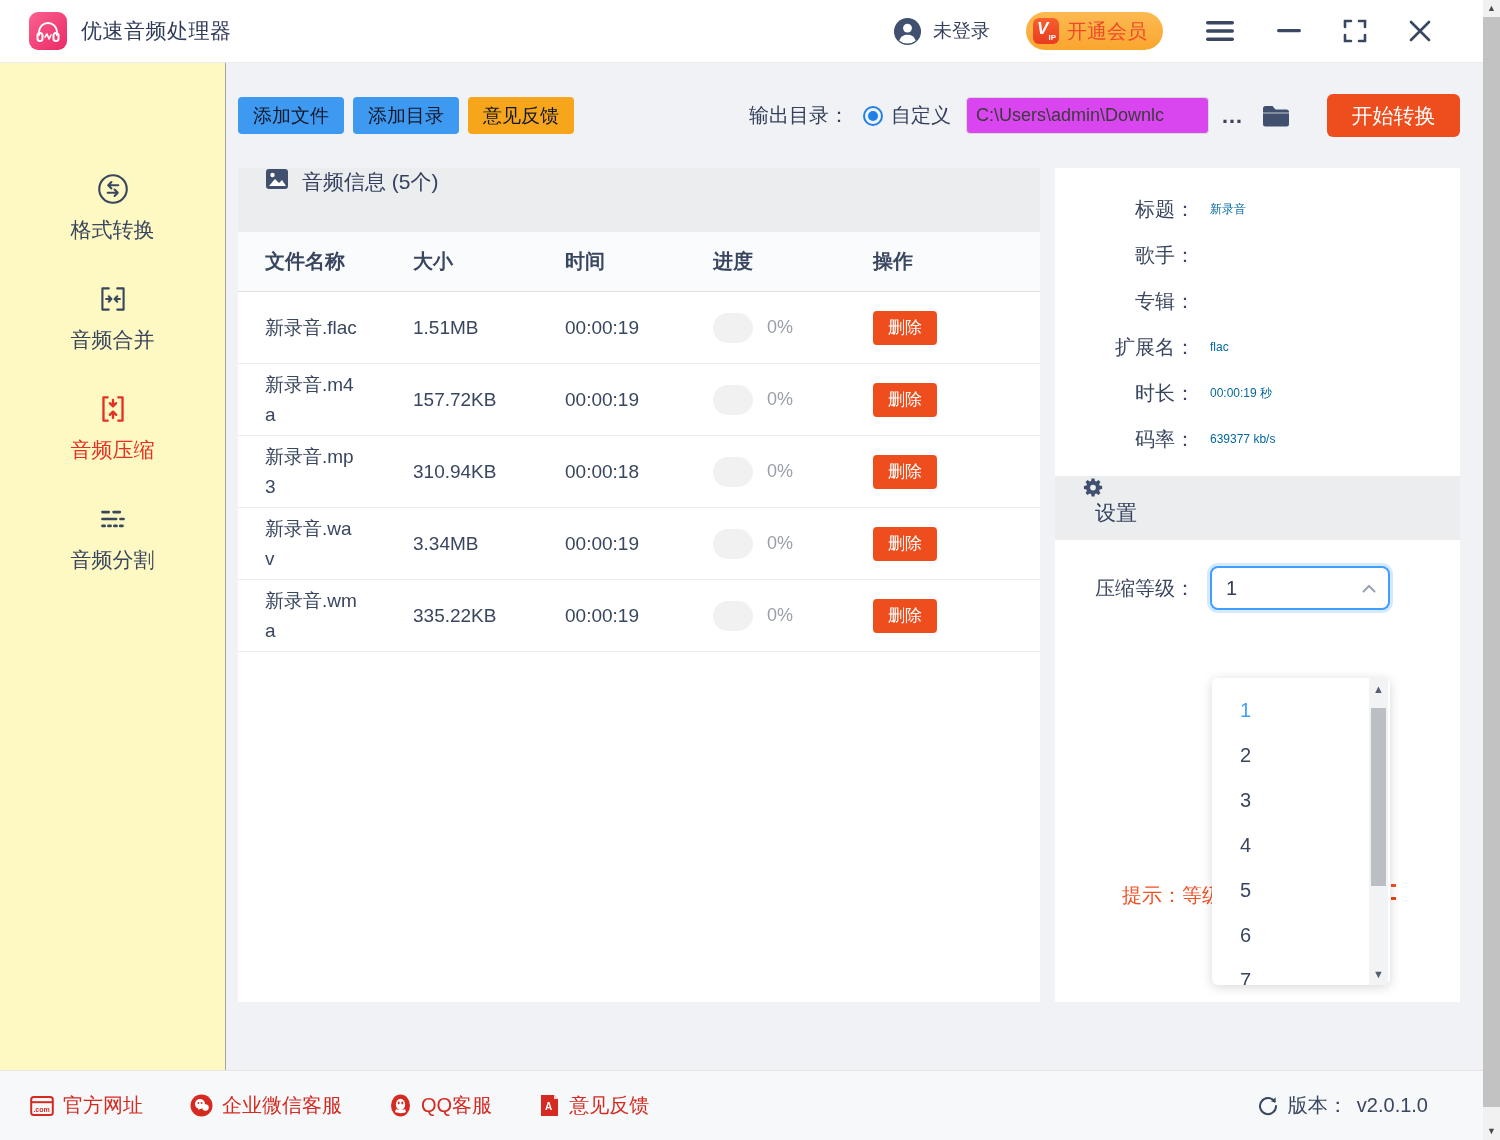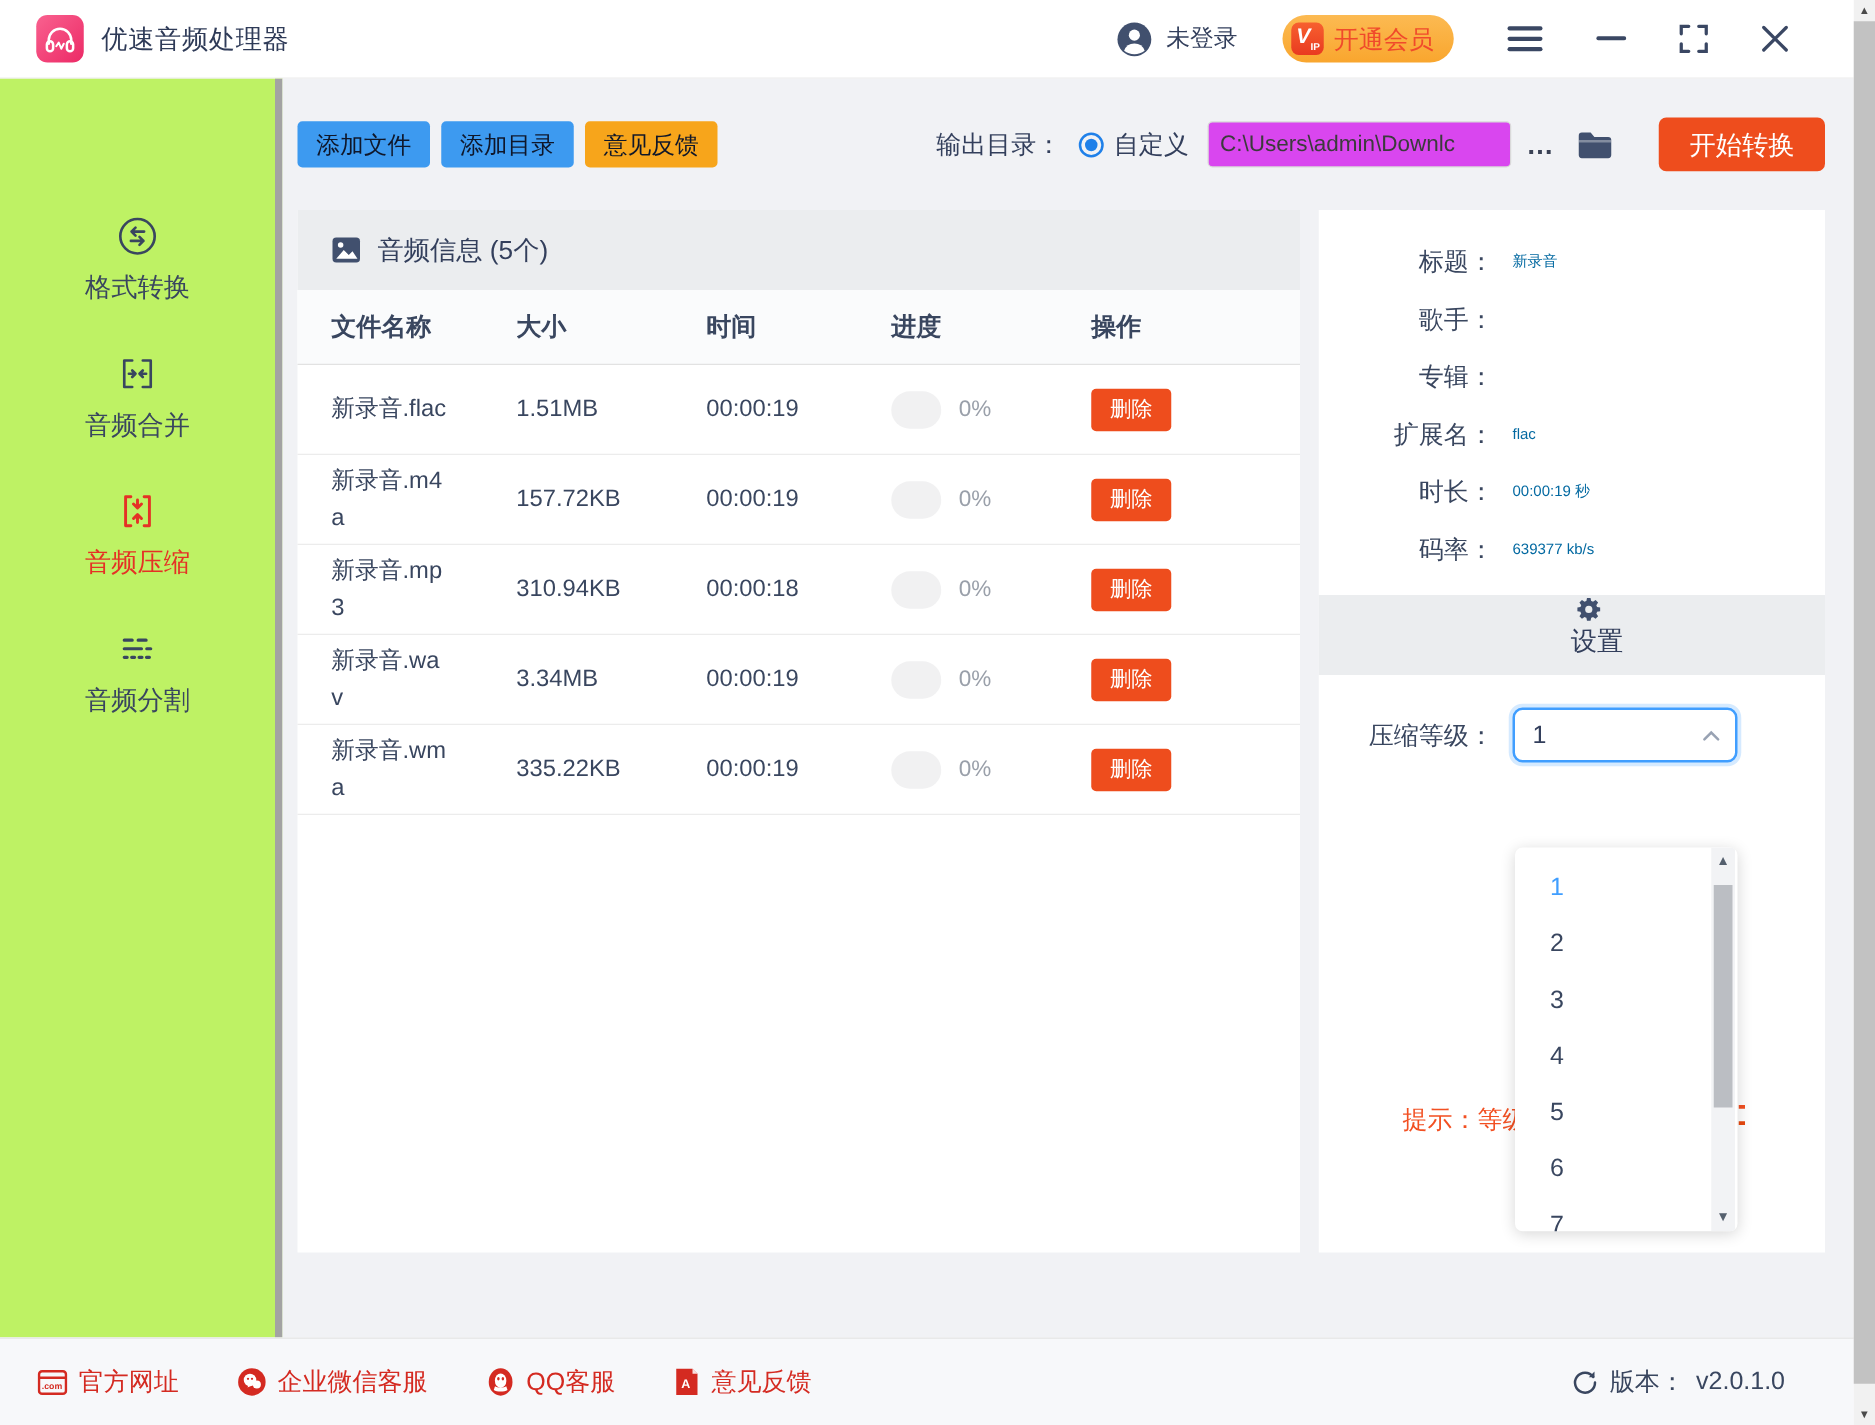--- a/index.html
+++ b/index.html
@@ -16,21 +16,21 @@
   .avatar { width:29px; height:29px; flex:0 0 auto; }
   .login-status { font-size:19px; color:#333F5C; margin-left:11px; }
   .vip-btn { margin-left:36px; height:38px; border-radius:19px; background:linear-gradient(180deg,#FCBA52,#F9A62E); border:none; display:flex; align-items:center; padding:0 16px 0 7px; cursor:pointer; }
   .vip-badge { width:26px; height:26px; border-radius:6px; background:linear-gradient(180deg,#F7602F,#E93A20); color:#fff; position:relative; margin-right:8px; }
   .vip-badge .v { position:absolute; left:4px; top:1px; font-size:17px; font-weight:bold; font-style:italic; }
   .vip-badge .ip { position:absolute; right:3px; bottom:2px; font-size:8px; font-weight:bold; }
   .vip-text { color:#F04A2B; font-size:20px; }
   .win-ico { margin-left:42px; background:none; border:none; cursor:pointer; display:flex; align-items:center; justify-content:center; height:30px; }
 
   
-  .sidebar { position:absolute; left:0; top:63px; width:226px; height:1007px; background:#bef264; border-right:6px solid #a3a3a3; padding-top:108px; display:flex; flex-direction:column; }
+  .sidebar { position:absolute; left:0; top:63px; width:226px; height:1007px; background:#fef9c3; border-right:1px solid #a3a3a3; padding-top:108px; display:flex; flex-direction:column; }
   .nav-item { display:flex; flex-direction:column; align-items:center; margin-bottom:37px; cursor:pointer; color:#39465F; }
   .nav-item .nav-label { font-size:21px; margin-top:9px; }
   .nav-item.active { color:#E53125; }
 
   
   .content { position:absolute; left:226px; top:63px; width:1257px; height:1007px; background:#F1F2F5; }
 
   
   .toolbar { position:absolute; left:0; top:0; width:100%; height:105px; display:flex; align-items:center; padding:0 23px 0 12px; }
   .btn { border:none; border-radius:4px; color:#0f172a; font-size:19px; height:37px; padding:0 15px; cursor:pointer; font-family:inherit; }
@@ -40,21 +40,21 @@
   .radio { width:20px; height:20px; border-radius:50%; border:2px solid #1F80E9; margin-left:14px; position:relative; cursor:pointer; flex:0 0 auto; }
   .radio::after { content:""; position:absolute; left:3px; top:3px; width:10px; height:10px; border-radius:50%; background:#1F80E9; }
   .custom-label { font-size:20px; margin-left:8px; }
   .path-input { width:243px; height:37px; margin-left:15px; border:1px solid #d9d9d9; border-radius:4px; font-size:18px; color:#3b3b3b; padding:0 9px; font-family:inherit; background:#d946ef; }
   .ellipsis { font-size:22px; font-weight:bold; color:#3b4255; margin-left:12px; letter-spacing:1px; }
   .folder-ico { margin-left:17px; cursor:pointer; display:flex; }
   .start-btn { margin-left:36px; width:133px; height:43px; background:#EE4D1D; color:#fff; font-size:21px; border:none; border-radius:6px; cursor:pointer; font-family:inherit; }
 
   
   .main { position:absolute; left:12px; top:105px; display:flex; }
-  .panel-hd { height:64px; background:#EBEDEF; display:flex; align-items:center; padding-left:27px; }
+  .panel-hd { height:64px; background:#EBEDEF; display:flex; align-items:flex-start; padding-left:27px; }
   .panel-hd .hd-title { font-size:21px; color:#333F5C; margin-left:13px; }
 
   .table-panel { width:802px; height:834px; background:#fff; margin-right:15px; position:relative; }
   .cols, .trow { display:grid; grid-template-columns:148px 152px 148px 160px 1fr; align-items:center; padding-left:27px; }
   .cols { height:60px; background:#FAFBFC; border-bottom:1px solid #e2e2e2; }
   .cols span { font-size:20px; font-weight:bold; color:#39465F; }
   .trow { height:72px; border-bottom:1px solid #ececec; font-size:19px; color:#39465F; }
   .trow .name span { display:inline-block; width:94px; line-height:1.55; word-break:break-all; }
   .prog { display:flex; align-items:center; }
   .pill { width:40px; height:30px; border-radius:15px; background:#F1F1F2; display:inline-block; }

